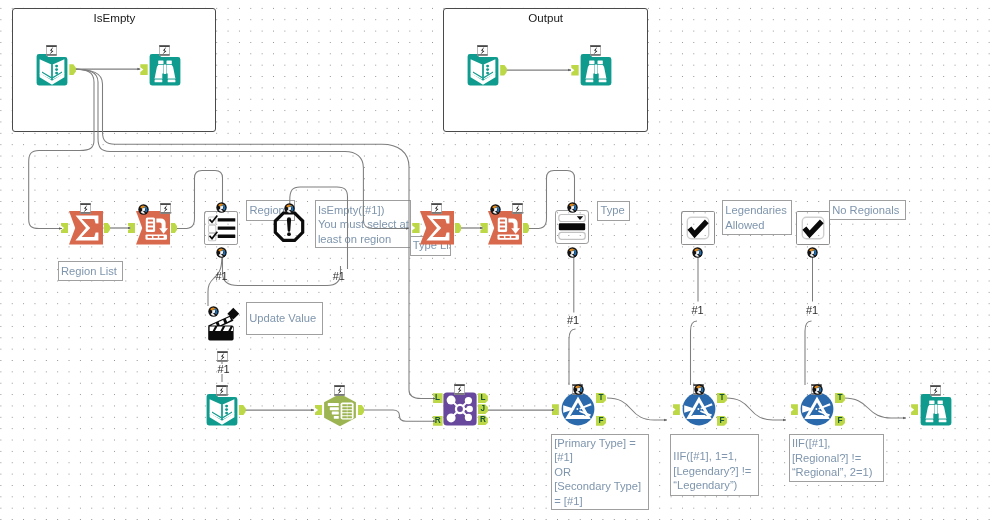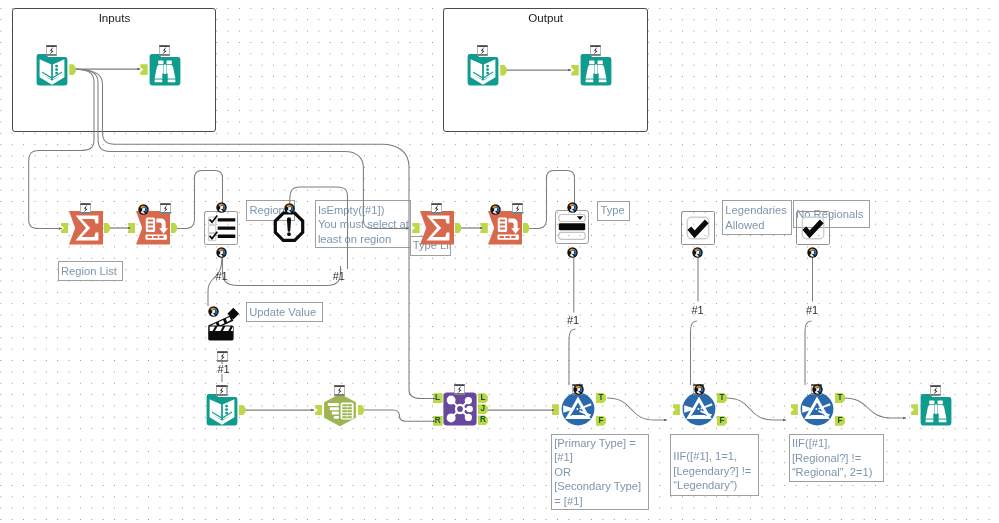--- a/index.html
+++ b/index.html
@@ -64,21 +64,21 @@
 <path d="M 222 357 V 364" fill="none" stroke="#7e7e7e" stroke-width="1.05"></path>
 <path d="M 222 374 V 382" fill="none" stroke="#7e7e7e" stroke-width="1.05"></path>
 <path d="M 241 410 H 314" fill="none" stroke="#7e7e7e" stroke-width="1.25" marker-end="url(#arr)"></path>
 <path d="M 359 410 H 393 C 398 410 399.5 412 399.5 416 C 399.5 419.5 401 421.2 406 421.2 H 436" fill="none" stroke="#7e7e7e" stroke-width="1.1" marker-end="url(#arr)"></path>
 <path d="M 487.5 410 H 555" fill="none" stroke="#7e7e7e" stroke-width="1.25" marker-end="url(#arr)"></path>
 <path d="M 607 398 C 619 398 625 402 631 409 C 637 416 643 420 654 420 H 667" fill="none" stroke="#7e7e7e" stroke-width="1.05" marker-end="url(#arr)"></path>
 <path d="M 726 398 C 738 398 744 402 750 409 C 756 416 762 420 773 420 H 786" fill="none" stroke="#7e7e7e" stroke-width="1.05" marker-end="url(#arr)"></path>
 <path d="M 844 398 C 856 398 862 402 868 408 C 874 414 880 418 891 418 H 906" fill="none" stroke="#7e7e7e" stroke-width="1.05" marker-end="url(#arr)"></path>
 </svg>
 <div class="container" style="left:12.4px;top:7.9px;width:204.1px;height:124.6px">
-    <div class="ctitle">Inputs</div>
+    <div class="ctitle">IsEmpty</div>
   </div>
 <div class="container" style="left:443.4px;top:7.9px;width:204.6px;height:124.5px">
     <div class="ctitle">Output</div>
   </div>
 <div class="tool" style="left:34.8px;top:52.5px">
     <svg width="34" height="34" viewBox="0 0 34 34">
 <path d="M1.6 3.5 A2.4 2.4 0 0 1 4.0 1.1 H11.2 A1.5 1.5 0 0 1 12.7 2.6 V4.0 H30.0 A2.4 2.4 0 0 1 32.4 6.4 V30.1 A2.4 2.4 0 0 1 30.0 32.5 H4.0 A2.4 2.4 0 0 1 1.6 30.1 Z" fill="#0f9b8e"></path>
 <path d="M4.6 6.2 L16.35 11.5 V26.6 L4.6 20.4 Z" fill="#fff"></path>
 <path d="M29.4 6.2 L17.65 11.5 V26.6 L29.4 20.4 Z" fill="#fff"></path>
 <path d="M4.6 20.0 L17.0 27.4 L29.4 20.0 V24.3 L17.0 31.7 L4.6 24.3 Z" fill="#fff"></path>
@@ -565,22 +565,22 @@
 </svg></div>
 <div class="lbl" style="left:57.8px;top:261px;width:65.6px;height:20.4px">Region List</div>
 <div class="lbl" style="left:246.2px;top:200.3px;width:49.1px;height:20.6px">Regions</div>
 <div class="lbl" style="left:314.7px;top:200.3px;width:96.5px;height:48.2px">IsEmpty([#1])
 You must select at
 least on region</div>
 <div class="lbl" style="left:409.5px;top:236px;width:41px;height:19.5px">Type List</div>
 <div class="lbl" style="left:597.3px;top:200.5px;width:33.0px;height:20.4px">Type</div>
 <div class="lbl" style="left:722.1px;top:200.1px;width:70.4px;height:35px">Legendaries
 Allowed</div>
-<div class="lbl" style="left:793px;top:200.2px;width:76.5px;height:28px">No Regionals</div>
-<div class="lbl" style="left:246.0px;top:302.2px;width:76.9px;height:20.0px">Update Value</div>
+<div class="lbl" style="left:829px;top:200.2px;width:76.5px;height:20.0px">No Regionals</div>
+<div class="lbl" style="left:246.0px;top:302.2px;width:76.9px;height:33px">Update Value</div>
 <div class="lbl" style="left:551.0px;top:434.0px;width:98.0px;height:76.3px">[Primary Type] =
 [#1]
 OR
 [Secondary Type]
 = [#1]</div>
 <div class="lbl" style="left:670.1px;top:434.0px;width:89.3px;height:61.9px;padding-top:12px">IIF([#1], 1=1,
 [Legendary?] !=
 “Legendary”)</div>
 <div class="lbl" style="left:788.7px;top:433.8px;width:95.0px;height:48.2px">IIF([#1],
 [Regional?] !=

